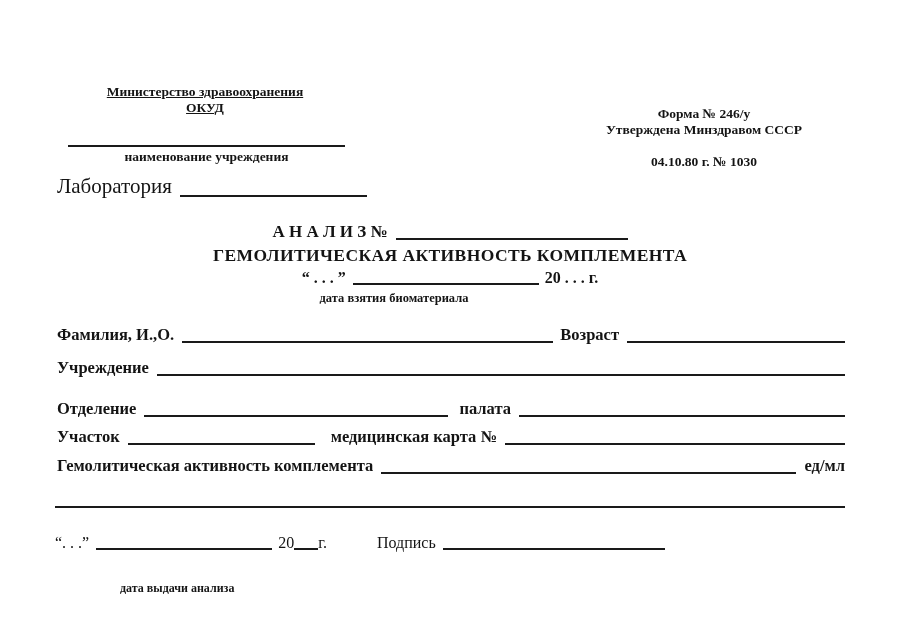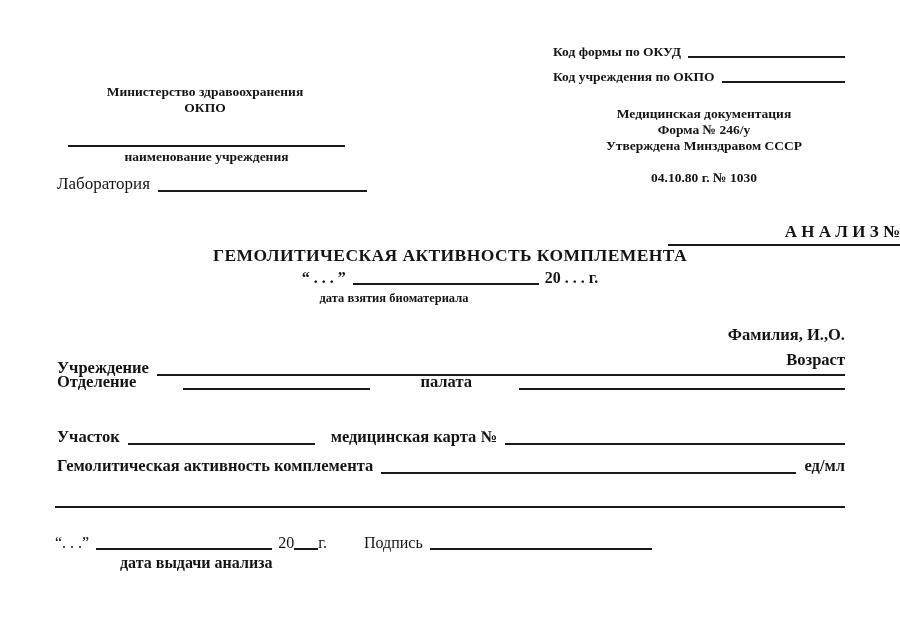--- a/index.html
+++ b/index.html
@@ -15,99 +15,88 @@
   .blank{border-bottom:2px solid #1a1a1a;height:2px;margin-bottom:3px;}
   .grow{flex:1 1 auto;}
   .ctr{text-align:center;}
 
   
   .codes{left:553px;top:44px;width:292px;font-size:13.5px;}
   .codes .row{margin-bottom:9px;}
   .codes .blank{margin-left:7px;margin-bottom:2px;}
 
   
-  .ministry{left:60px;top:84px;width:290px;font-size:13.5px;line-height:1.2;}
+  .ministry{left:60px;top:84px;width:290px;font-size:13.5px;line-height:1.2;text-decoration:underline;}
 
   
   .inst{left:68px;top:145px;width:277px;font-size:13.5px;}
   .inst .topline{border-top:2px solid #1a1a1a;height:0;}
   .inst .cap{margin-top:2px;}
 
   
   .doc{left:558px;top:106px;width:292px;font-size:13.5px;line-height:1.18;}
   .doc .last{margin-top:16px;}
 
   
-  .lab{left:57px;top:174px;width:310px;font-size:17px;justify-content:flex-end;}
+  .lab{left:57px;top:174px;width:310px;font-size:21px;justify-content:flex-end;}
   .lab .blank{margin-left:8px;margin-bottom:2px;}
 
   
-  .t1{left:0;top:222px;width:900px;display:flex;justify-content:center;align-items:flex-end;font-size:17px;flex-direction:column;}
+  .t1{left:0;top:222px;width:900px;display:flex;justify-content:center;align-items:flex-end;font-size:17px;}
   .t1 .blank{width:232px;margin-left:8px;margin-bottom:2px;}
   .t2{left:0;top:245px;width:900px;font-size:17.5px;letter-spacing:0.4px;}
   .t3{left:0;top:269px;width:900px;display:flex;justify-content:center;align-items:flex-end;font-size:16px;}
   .t3 .blank{width:186px;margin:0 6px 2px 7px;}
   .t4{left:0;top:291px;width:788px;font-size:12.5px;}
 
   
   .f{left:57px;width:788px;font-size:16.5px;font-weight:bold;line-height:1.15;}
   .f .blank{margin-left:8px;margin-bottom:2px;}
-  .f1{top:326px;flex-direction:column;}
+  .f1{top:326px;}
   .f1 .age{margin-left:7px;}
   .f1 .blank2{flex:0 0 218px;}
   .f2{top:359px;}
-  .f3{top:373px;gap:39px;}
+  .f3{top:400px;}
   .f3 .ward{margin-left:11px;}
   .f3 .blank2{flex:0 0 326px;}
   .f4{top:428px;}
   .f4 .blank1{flex:0 0 187px;margin-right:0;}
   .f4 .card{margin-left:16px;}
   .f5{top:457px;}
   .f5 .unit{margin-left:8px;}
 
   
   .xline{left:55px;top:506px;width:790px;border-top:2px solid #1a1a1a;height:0;}
 
   
   .ft{left:55px;top:534px;width:620px;font-size:16px;}
   .ft .blank1{flex:0 0 176px;margin-left:7px;margin-bottom:2px;}
   .ft .y{margin-left:6px;}
   .ft .blank2{flex:0 0 24px;margin-bottom:2px;}
-  .ft .sig{margin-left:37px;}
+  .ft .sig{margin-left:50px;}
   .ft .blank3{flex:0 0 222px;margin-left:7px;margin-bottom:2px;}
-  .ftcap{left:120px;top:554px;font-size:16px;}
+  .ftcap{left:120px;top:581px;font-size:12px;}
 </style>
 </head>
 <body>
 
 <div class="page">
 
-  <div class="abs codes b">
-    <div class="row">
-      <span class="nw">Код формы по ОКУД</span>
-      <span class="blank grow"></span>
-    </div>
-    <div class="row">
-      <span class="nw">Код учреждения по ОКПО</span>
-      <span class="blank grow"></span>
-    </div>
-  </div>
 
   <div class="abs ministry ctr b">
     <div>Министерство здравоохранения</div>
-    <div>ОКПО</div>
+    <div>ОКУД</div>
   </div>
 
   <div class="abs inst ctr b">
     <div class="topline"></div>
     <div class="cap">наименование учреждения</div>
   </div>
 
   <div class="abs doc ctr b">
-    <div>Медицинская документация</div>
     <div>Форма № 246/у</div>
     <div>Утверждена Минздравом СССР</div>
     <div class="last">04.10.80 г. № 1030</div>
   </div>
 
   <div class="abs row lab">
     <span class="nw">Лаборатория</span>
     <span class="blank grow"></span>
   </div>
 

